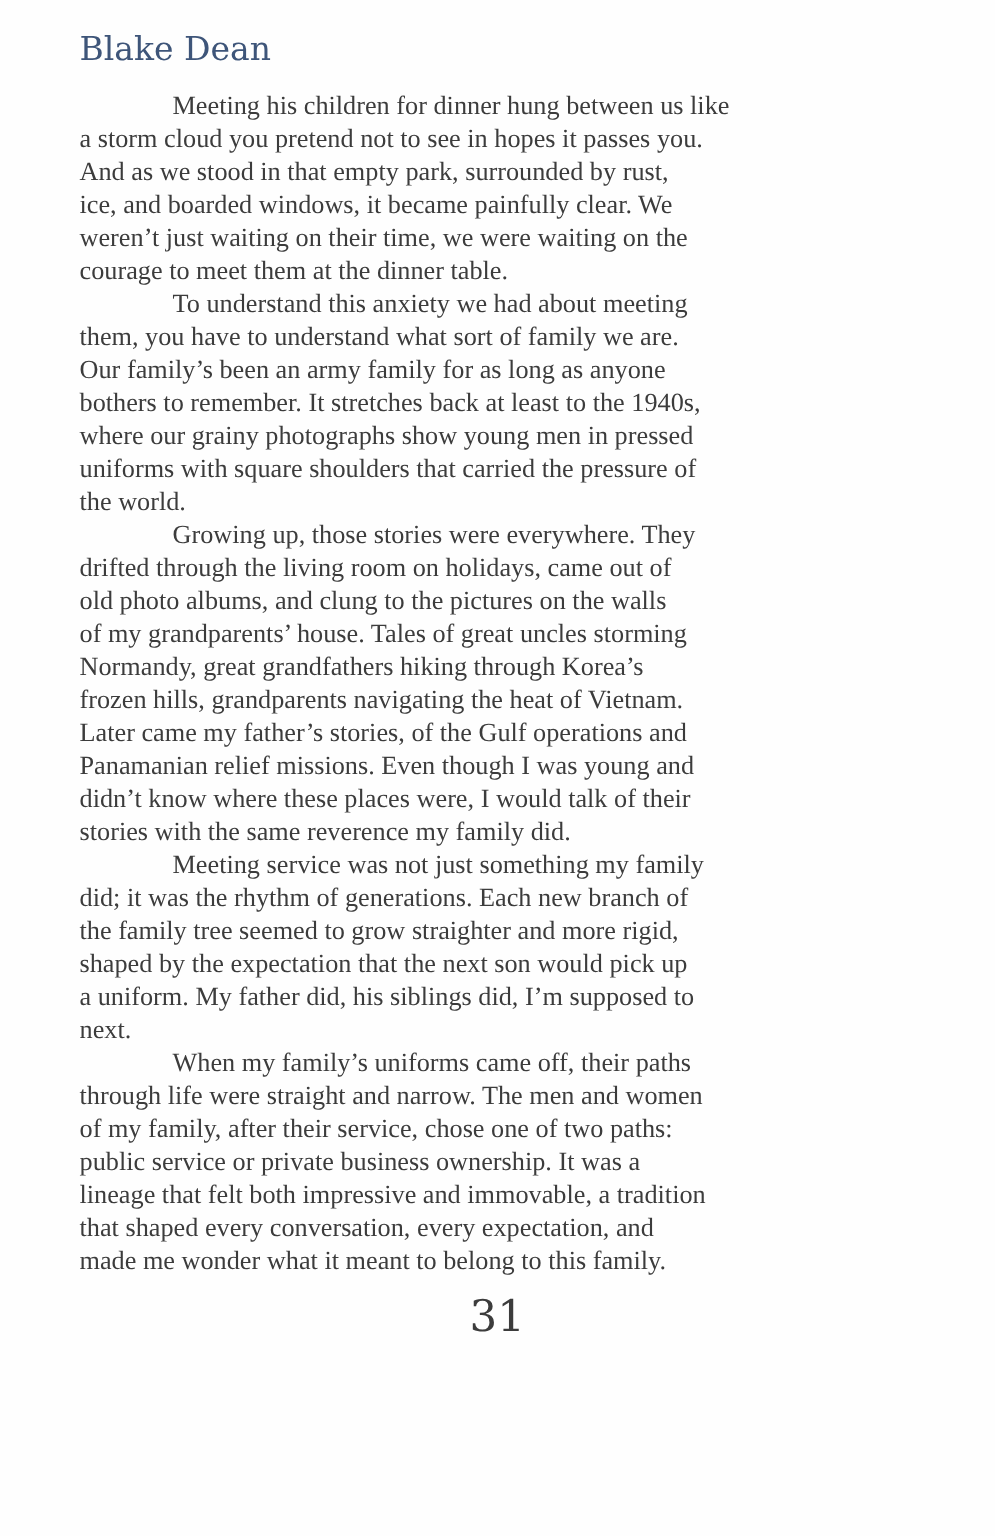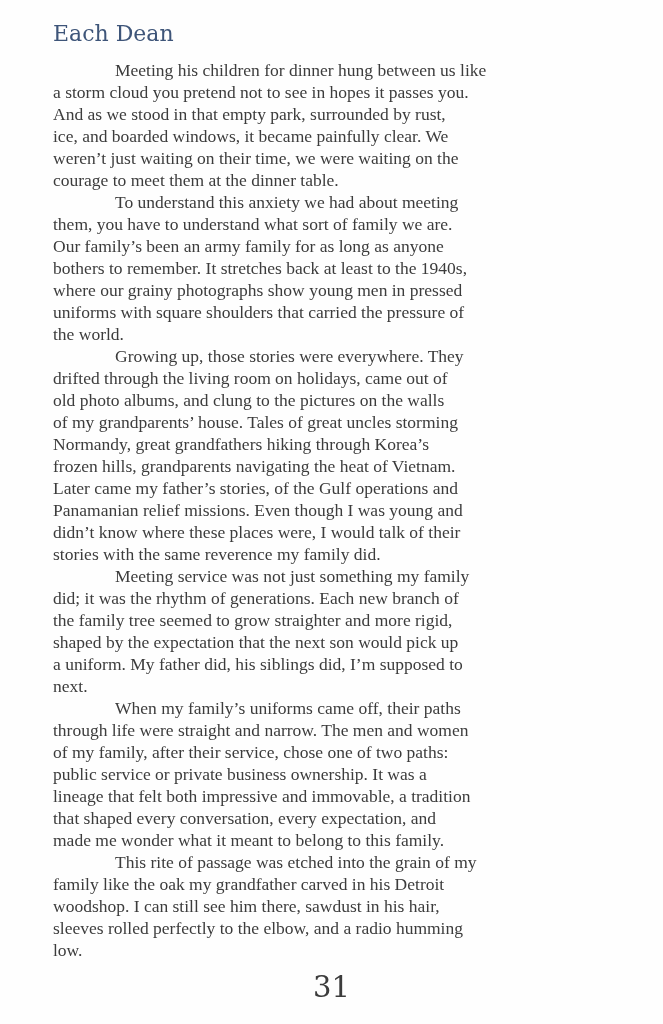--- a/index.html
+++ b/index.html
@@ -41,21 +41,21 @@
     text-align: center;
     font-size: 29px;
     line-height: 34px;
     color: var(--body_text, #3c3c3c);
   }
 </style>
 </head>
 <body>
 
 <div class="page">
-  <h1 class="author">Each Dean</h1>
+  <h1 class="author">Blake Dean</h1>
 
   <div class="body-text">
     <p>Meeting his children for dinner hung between us like
 a storm cloud you pretend not to see in hopes it passes you.
 And as we stood in that empty park, surrounded by rust,
 ice, and boarded windows, it became painfully clear. We
 weren’t just waiting on their time, we were waiting on the
 courage to meet them at the dinner table.</p>
     <p>To understand this anxiety we had about meeting
 them, you have to understand what sort of family we are.
@@ -80,21 +80,16 @@
 shaped by the expectation that the next son would pick up
 a uniform. My father did, his siblings did, I’m supposed to
 next.</p>
     <p>When my family’s uniforms came off, their paths
 through life were straight and narrow. The men and women
 of my family, after their service, chose one of two paths:
 public service or private business ownership. It was a
 lineage that felt both impressive and immovable, a tradition
 that shaped every conversation, every expectation, and
 made me wonder what it meant to belong to this family.</p>
-    <p>This rite of passage was etched into the grain of my
-family like the oak my grandfather carved in his Detroit
-woodshop. I can still see him there, sawdust in his hair,
-sleeves rolled perfectly to the elbow, and a radio humming
-low.</p>
   </div>
 
   <div class="page-number">31</div>
 </div>
 
 </body></html>

